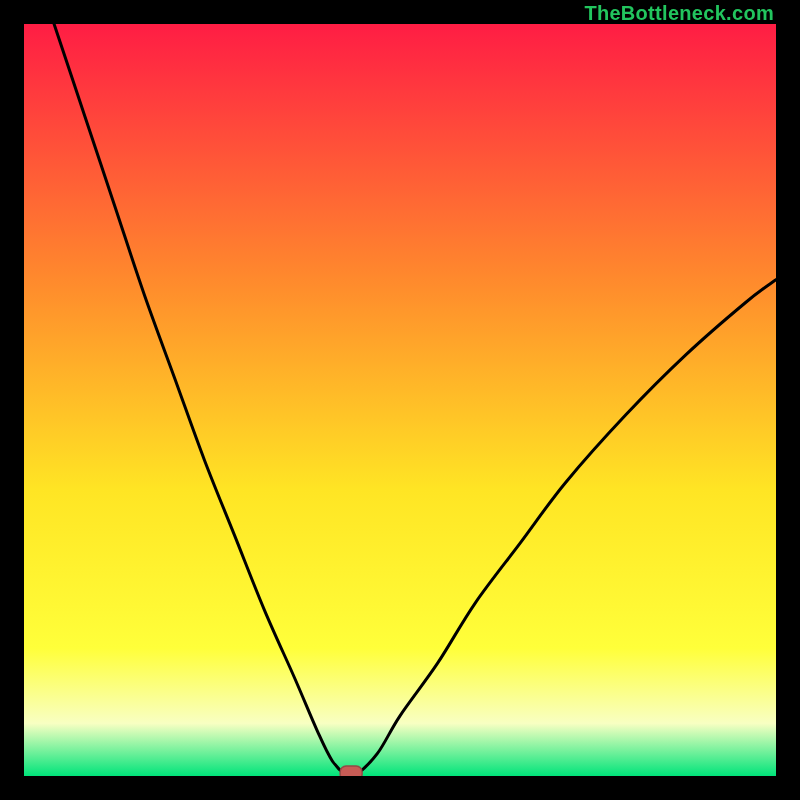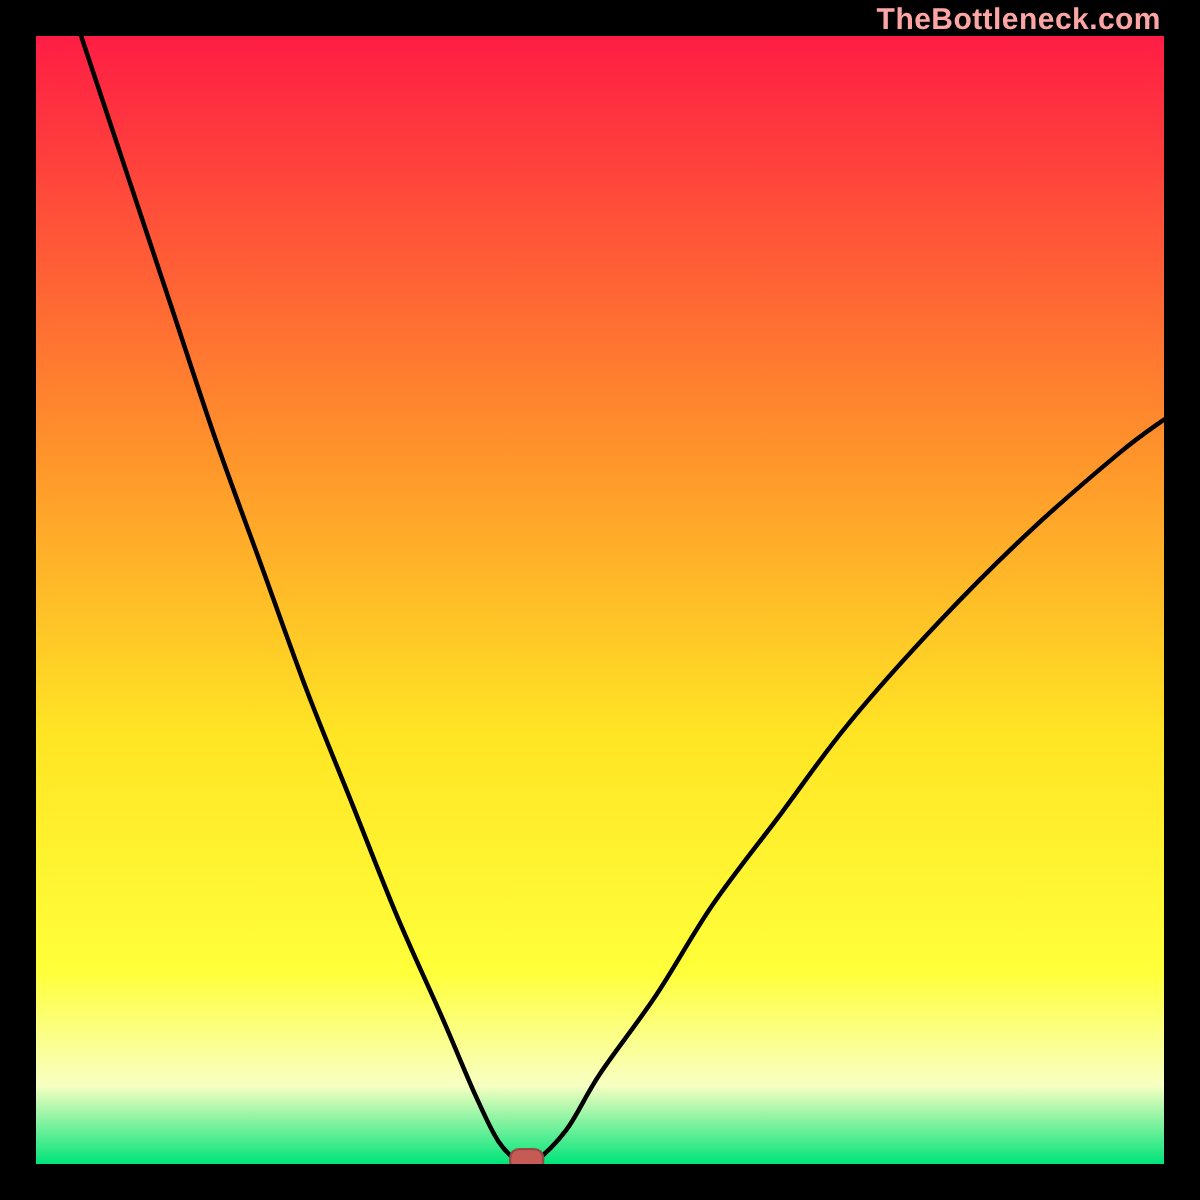--- a/index.html
+++ b/index.html
@@ -16,21 +16,21 @@
     left: 24px;
     top: 24px;
     width: 752px;
     height: 752px;
     background: #000;
   }
   .watermark {
     position: absolute;
     right: 26px;
     top: 2px;
-    color: #fca5a5;
+    color: #22c55e;
     font-size: 20px;
     font-weight: 600;
     letter-spacing: 0.3px;
   }
   svg {
     display: block;
   }
 </style>
 </head>
 <body>

